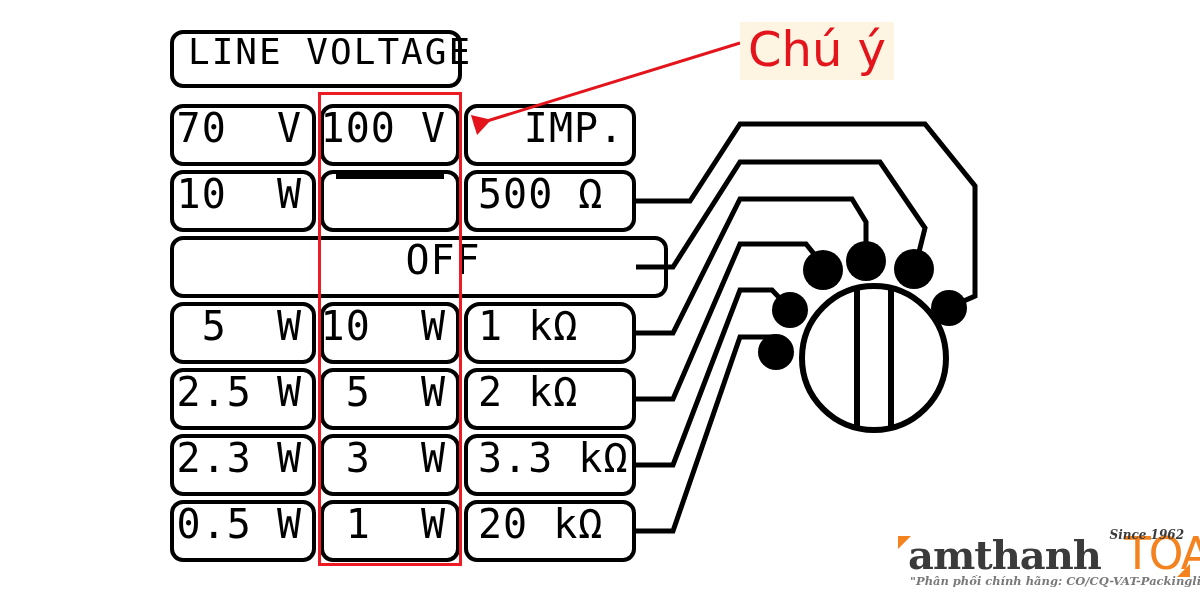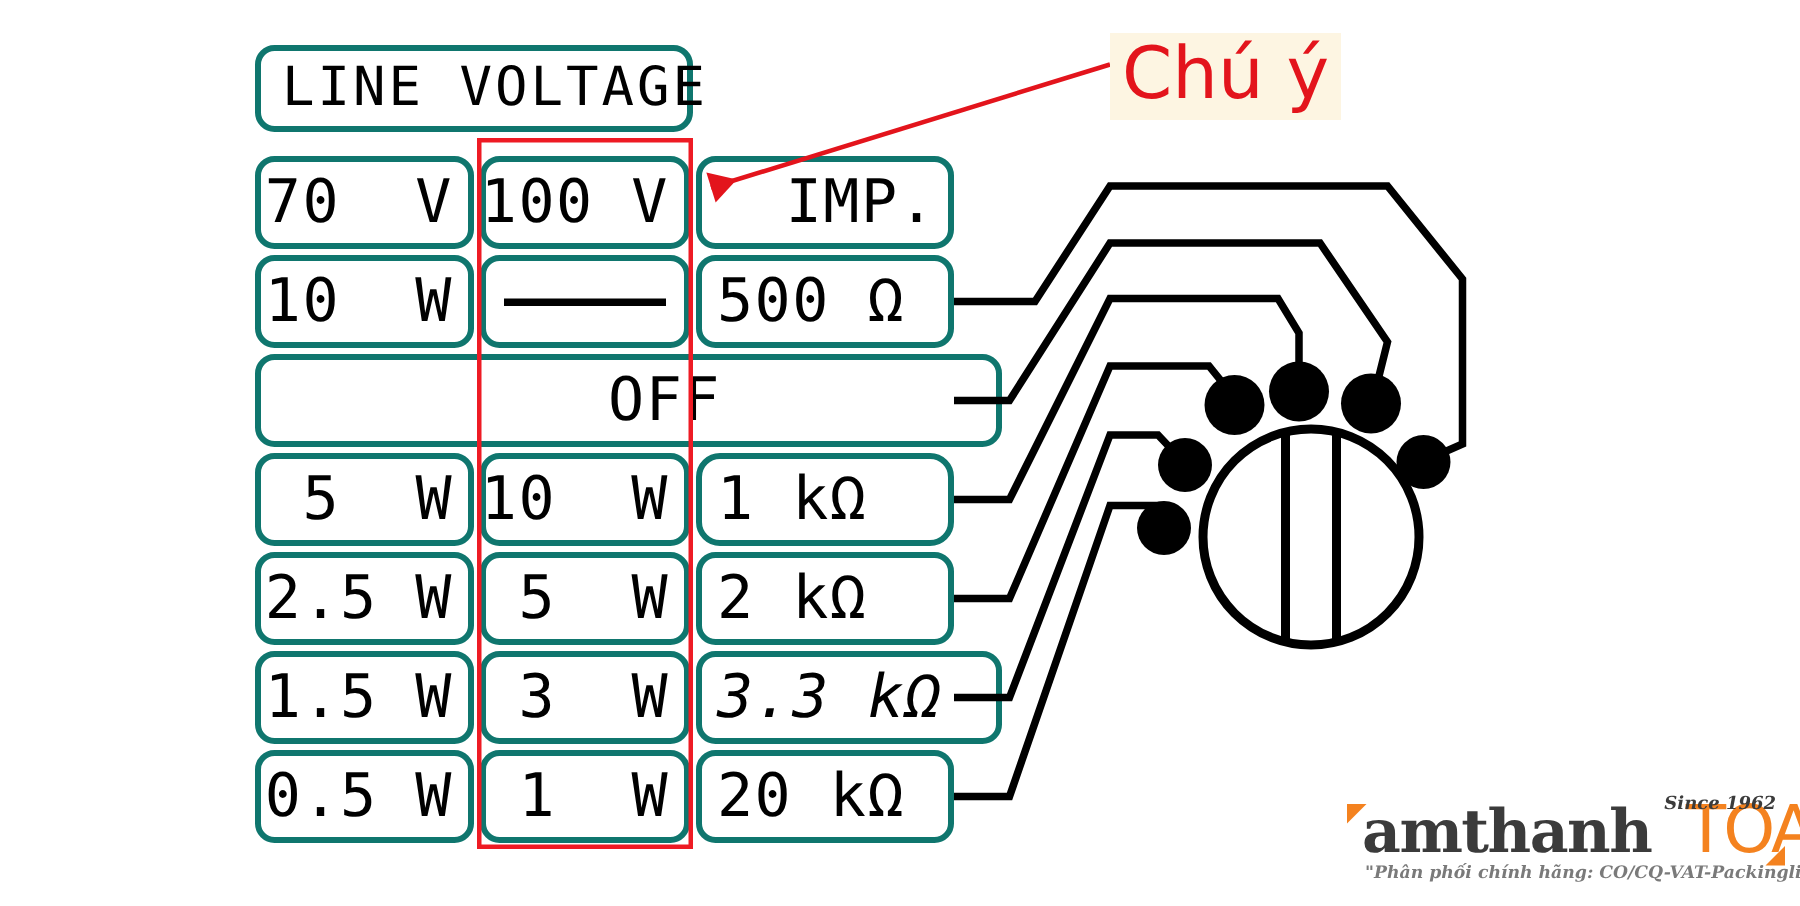--- a/index.html
+++ b/index.html
@@ -14,25 +14,24 @@
     position: relative;
     width: 1200px;
     height: 604px;
     background: #ffffff;
     overflow: hidden;
   }
   
   .cell {
     position: absolute;
     box-sizing: border-box;
-    border: 4px solid #0f766e;
+    border: 4px solid #000000;
     border-radius: 13px;
     background: #ffffff;
     display: flex;
-    align-items: center;
     font-family: "DejaVu Sans Mono", monospace;
     font-size: 40px;
     letter-spacing: 1px;
     color: #000000;
     white-space: pre;
     line-height: 1;
   }
   .cell.c-left  { justify-content: flex-start; padding-left: 10px; }
   .cell.c-right { justify-content: flex-end; padding-right: 10px; }
   .cell.c-center{ justify-content: center; padding-left: 48px; }
@@ -199,26 +198,26 @@
     <span>2.5 W</span>
   </div>
   <div class="cell c-right" style="left:320px; top:368px; width:140px; height:62px;">
     <span>5  W</span>
   </div>
   <div class="cell c-left" style="left:464px; top:368px; width:172px; height:62px;">
     <span>2 kΩ</span>
   </div>
 
   <div class="cell c-right" style="left:170px; top:434px; width:146px; height:62px;">
-    <span>1.5 W</span>
+    <span>2.3 W</span>
   </div>
   <div class="cell c-right" style="left:320px; top:434px; width:140px; height:62px;">
     <span>3  W</span>
   </div>
-  <div class="cell c-left" style="left:464px; top:434px; width:204px; height:62px;font-style:italic;">
+  <div class="cell c-left" style="left:464px; top:434px; width:172px; height:62px;">
     <span>3.3 kΩ</span>
   </div>
 
   <div class="cell c-right" style="left:170px; top:500px; width:146px; height:62px;">
     <span>0.5 W</span>
   </div>
   <div class="cell c-right" style="left:320px; top:500px; width:140px; height:62px;">
     <span>1  W</span>
   </div>
   <div class="cell c-left" style="left:464px; top:500px; width:172px; height:62px;">

